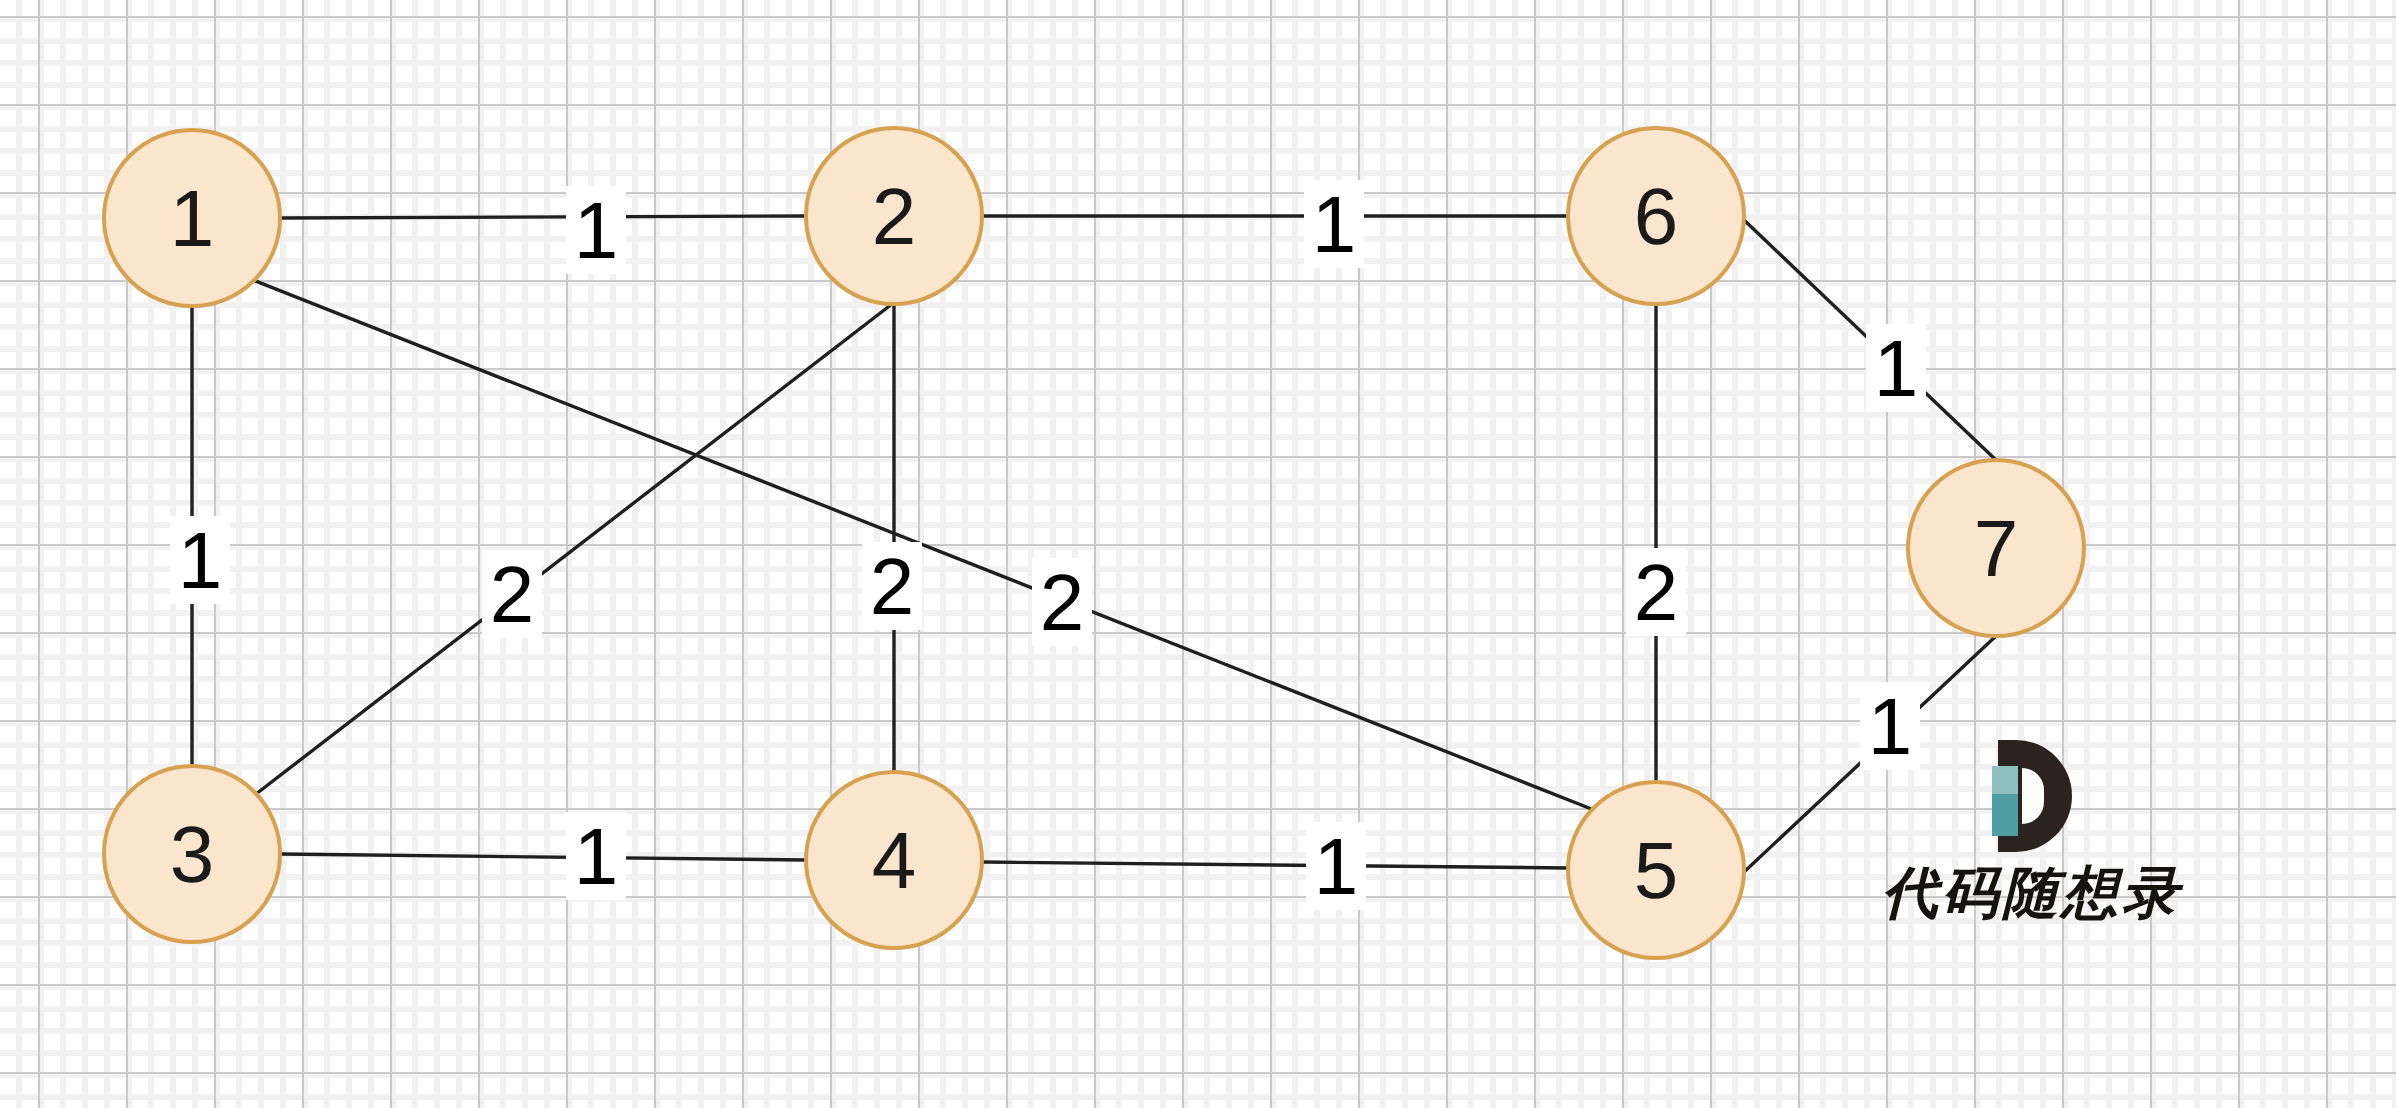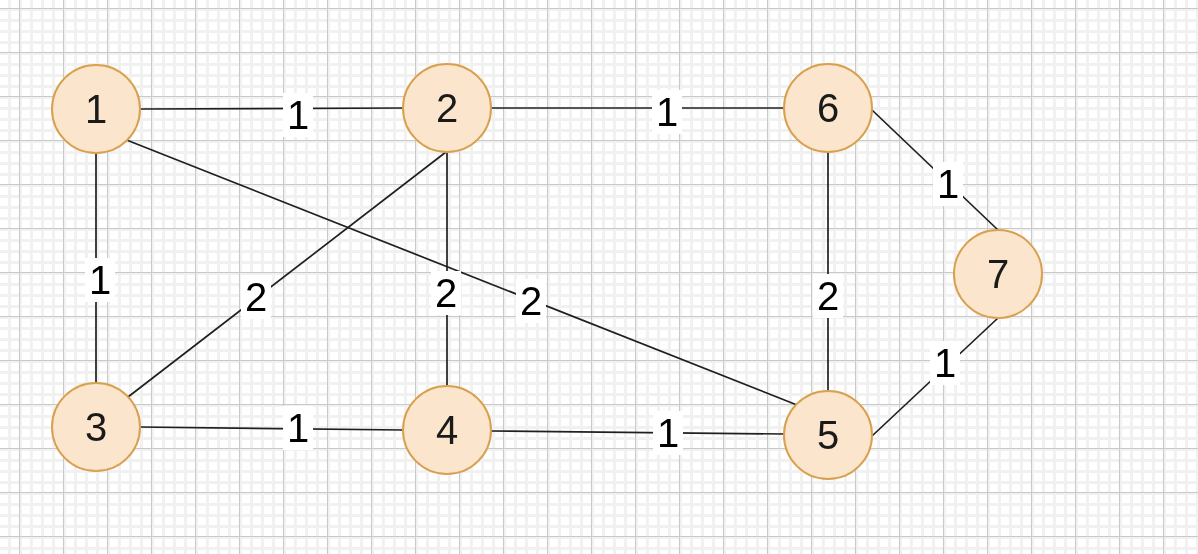--- a/index.html
+++ b/index.html
@@ -88,14 +88,25 @@
       <rect x="241" y="275" width="30" height="44" fill="#ffffff"></rect>
       <text x="256" y="297" dy="0.35em" text-anchor="middle" font-size="40" fill="#000000">2</text>
       <rect x="431" y="271" width="30" height="44" fill="#ffffff"></rect>
       <text x="446" y="293" dy="0.35em" text-anchor="middle" font-size="40" fill="#000000">2</text>
       <rect x="516" y="279" width="30" height="44" fill="#ffffff"></rect>
       <text x="531" y="301" dy="0.35em" text-anchor="middle" font-size="40" fill="#000000">2</text>
       <rect x="813" y="274" width="30" height="44" fill="#ffffff"></rect>
       <text x="828" y="296" dy="0.35em" text-anchor="middle" font-size="40" fill="#000000">2</text>
     </svg>
 
+  <div class="watermark">
+    <div class="logo-d">
+      <div class="d-body"></div>
+      <div class="d-hole"></div>
+      <div class="d-teal">
+        <div class="d-teal-top"></div>
+        <div class="d-teal-bottom"></div>
+      </div>
+    </div>
+    <div class="wm-text">代码随想录</div>
+  </div>
 
 </div>
 
 </body></html>

